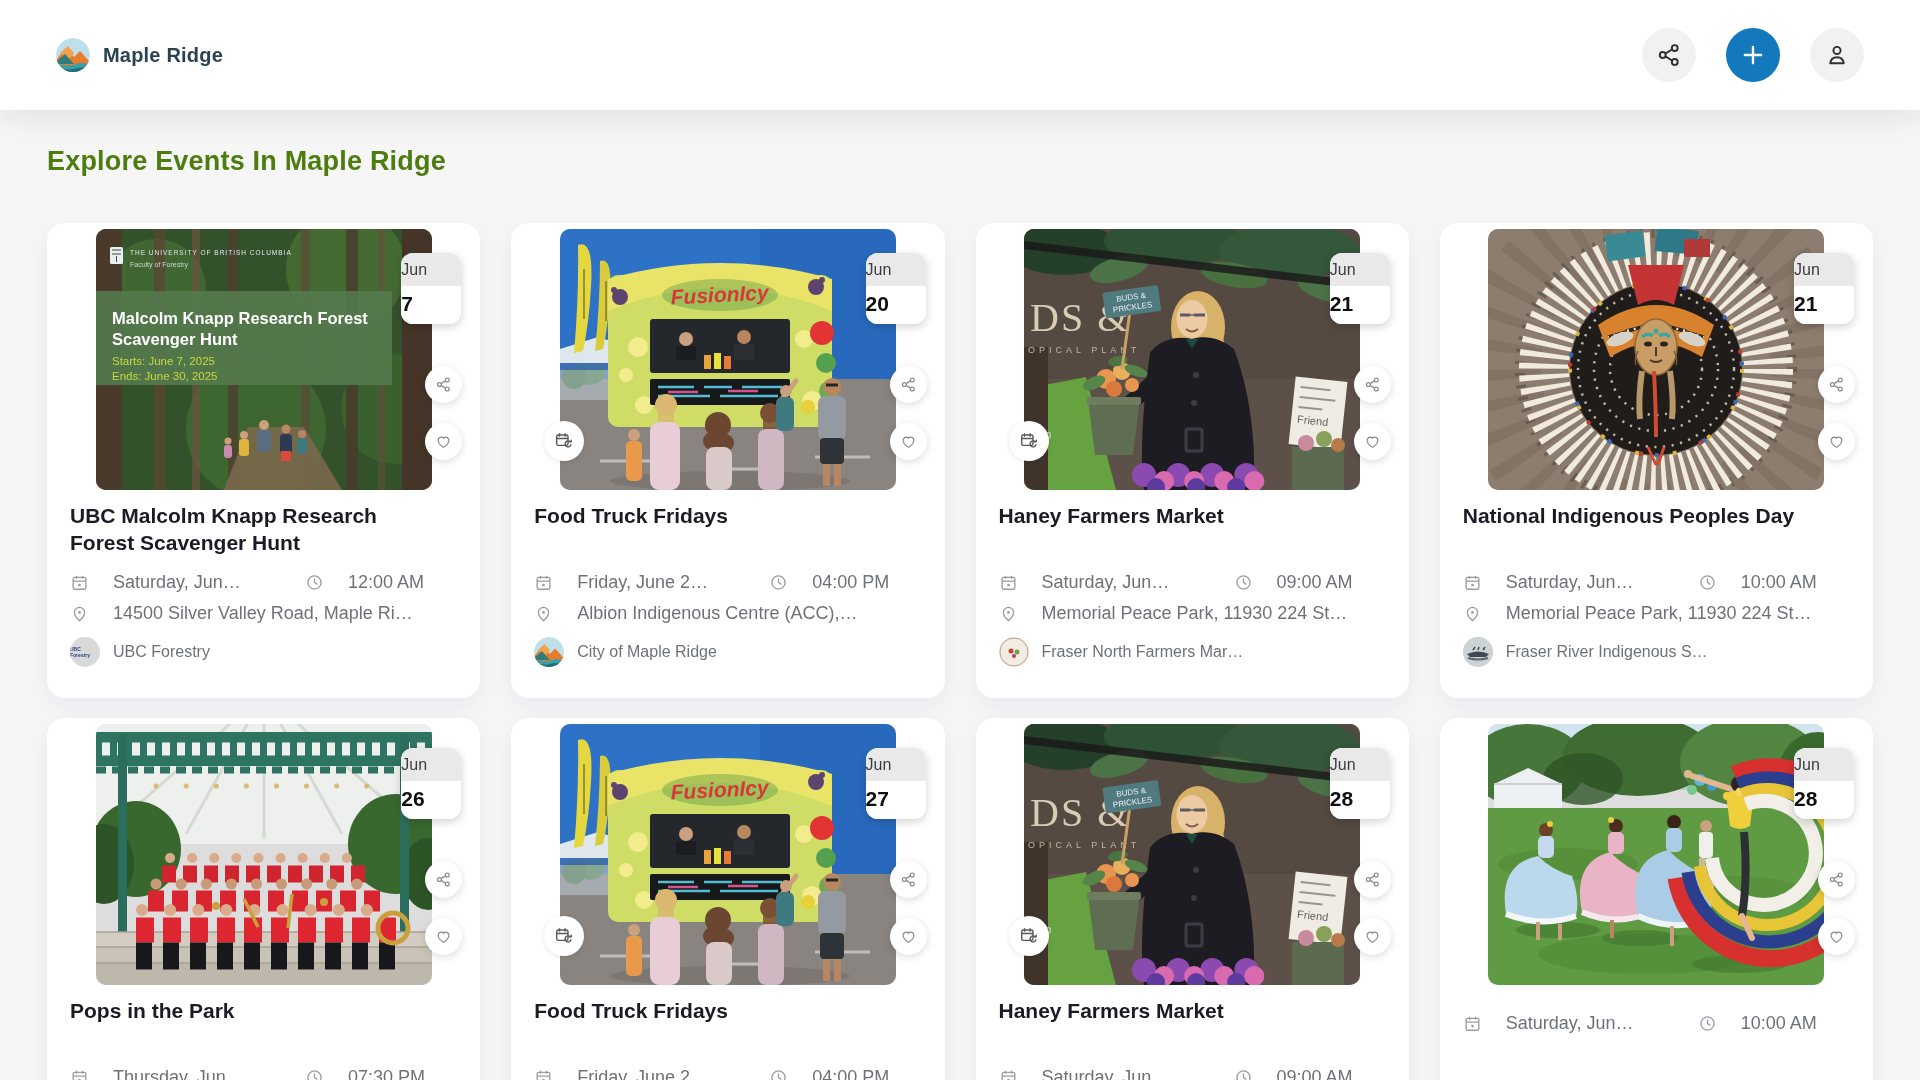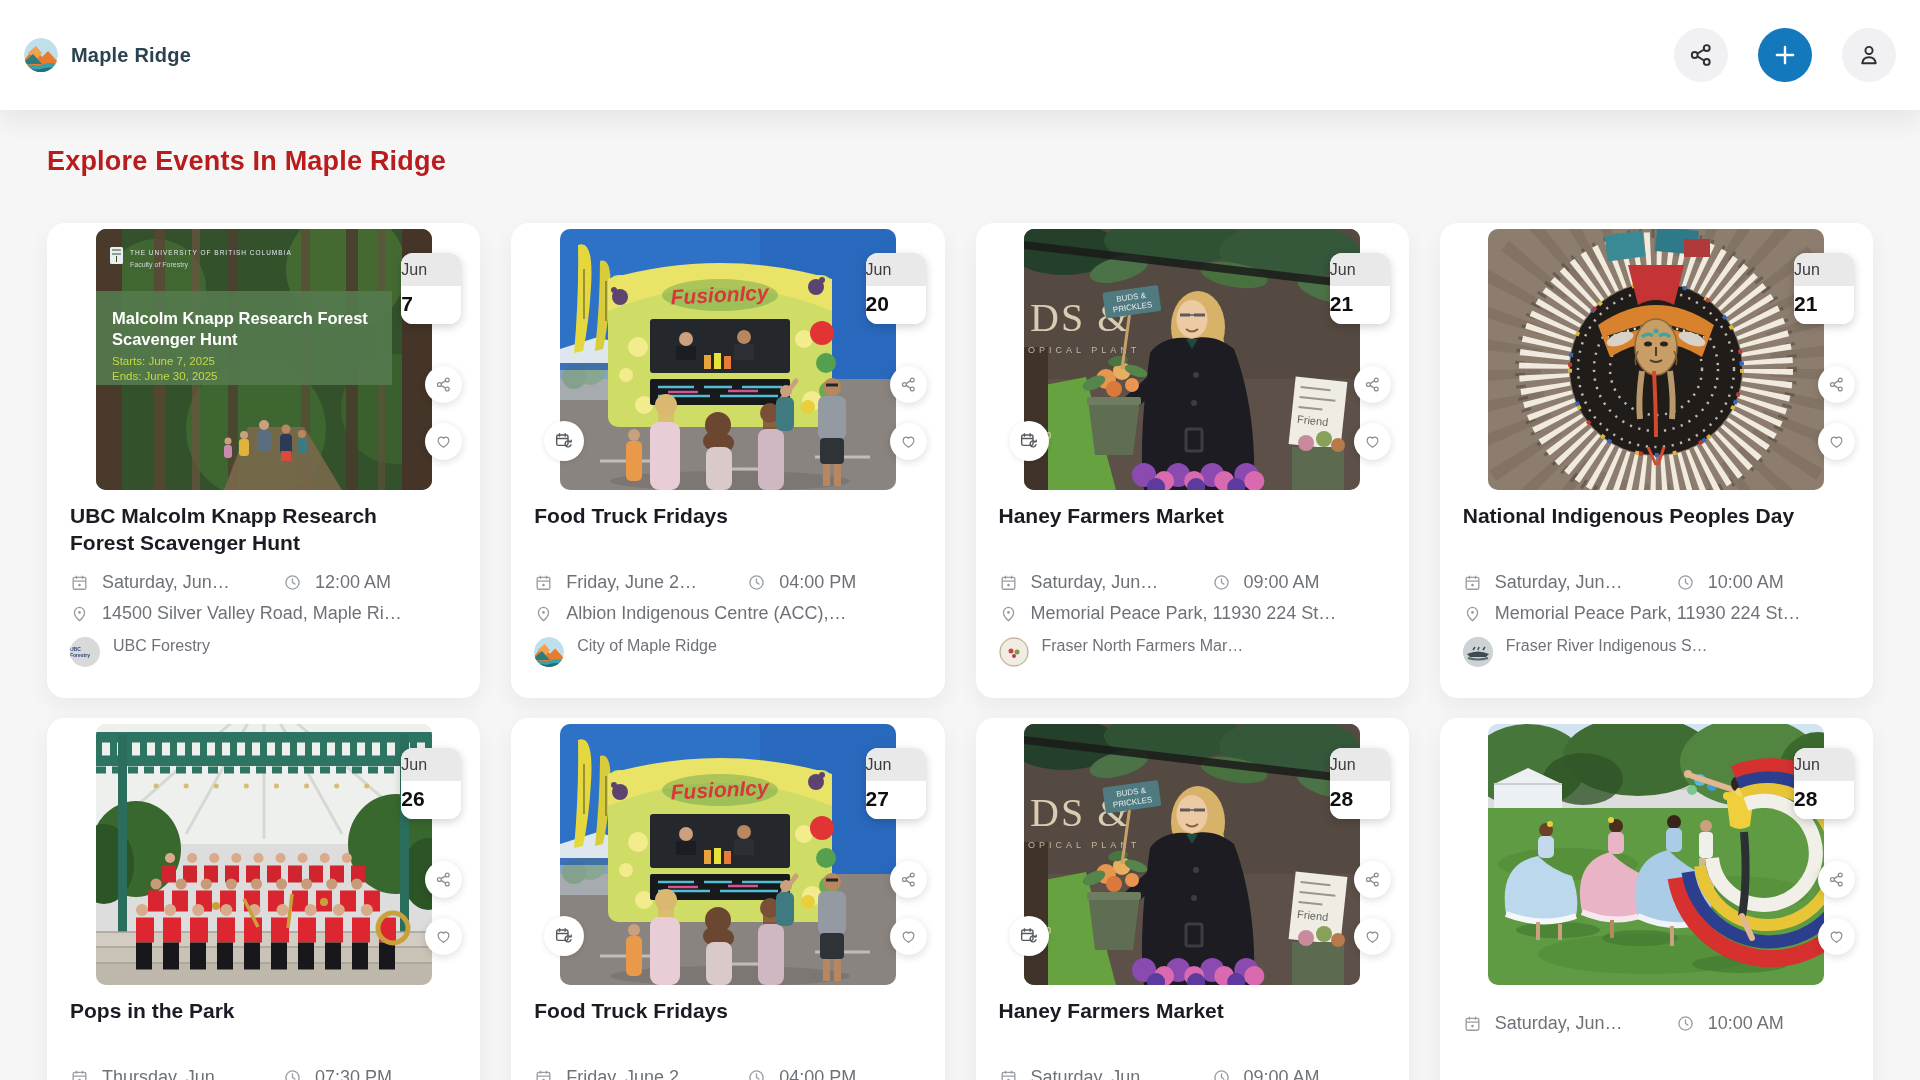--- a/index.html
+++ b/index.html
@@ -7,38 +7,38 @@
   body {
     font-family: "Liberation Sans", sans-serif;
     background:#f6f6f7;
     color:#17171f;
   }
   
   .header {
     position:relative; z-index:10;
     height:110px; background:#ffffff;
     display:flex; 
-    padding:0 24px;
+    padding:0 56px;
     box-shadow:0 10px 26px rgba(30,30,40,.08);
   }
   .brand { display:flex; align-items:center; gap:13px; cursor:pointer; }
   .brand-logo { width:34px; height:34px; border-radius:50%; overflow:hidden; display:block; }
   .brand-name { font-size:20px; font-weight:800; color:#2b4350; letter-spacing:.2px; }
   .header-actions { margin-left:auto; display:flex; align-items:center; gap:30px; }
   .hbtn {
     width:54px; height:54px; border-radius:50%;
     background:#f1f1f3; border:none; cursor:pointer;
     display:flex; align-items:center; justify-content:center;
     color:#2f2f34;
   }
   .hbtn svg { width:26px; height:26px; }
   .hbtn.primary { background:#1478bd; color:#fff; }
   
   .main { padding:36px 47px 0; }
-  .page-title { font-size:27px; font-weight:700; color:#b91c1c; letter-spacing:.2px; margin-bottom:46px; }
+  .page-title { font-size:27px; font-weight:700; color:#4d7c0f; letter-spacing:.2px; margin-bottom:46px; }
   .grid {
     display:grid; grid-template-columns:repeat(4,1fr);
     column-gap:31px; row-gap:20px;
   }
   
   .card {
     position:relative; background:#fff; border-radius:18px;
     height:475px; box-shadow:0 8px 22px rgba(40,40,60,.06);
     cursor:pointer;
   }
@@ -61,27 +61,27 @@
     display:flex; align-items:center; justify-content:center;
     box-shadow:0 2px 8px rgba(0,0,0,.14);
   }
   .round-btn svg { width:17px; height:17px; }
   .btn-share { top:143px; right:18px; }
   .btn-heart { top:200px; right:18px; }
   .btn-repeat { top:198px; left:33px; width:40px; height:40px; color:#55585c; box-shadow:0 1px 5px rgba(0,0,0,.10); }
   .btn-repeat svg { width:20px; height:20px; }
   .card-body { padding:12px 40px 0 23px; }
   .event-title { font-size:21px; line-height:27px; font-weight:700; color:#1b1b24; min-height:54px; }
-  .meta-row { display:flex; align-items:center; gap:13px; margin-top:16px; color:#6e7278; font-size:18px; }
+  .meta-row { display:flex; align-items:center; gap:24px; margin-top:16px; color:#6e7278; font-size:18px; }
   .meta-row .micon { color:#989da4; flex:none; display:flex; }
   .meta-row .micon svg { width:19px; height:19px; }
   .meta-date { width:168px; overflow:hidden; white-space:nowrap; }
   .meta-text { white-space:nowrap; overflow:hidden; }
   .loc-row { margin-top:10px; }
-  .org-row { display:flex; align-items:flex-start; gap:13px; margin-top:13px; color:#6e7278; font-size:16px; }
+  .org-row { display:flex; align-items:center; gap:13px; margin-top:13px; color:#6e7278; font-size:16px; }
   .avatar { width:30px; height:30px; border-radius:50%; overflow:hidden; flex:none; display:flex; align-items:center; justify-content:center; }
   .avatar svg { width:30px; height:30px; }
   .av-gray { background:#d9d9d9; }
   .av-gray .av-txt { font-size:5px; color:#27417a; font-weight:700; }
   .av-cream { background:#ece5da; }
   .av-slate { background:#cfd4d6; }
 </style>
 </head>
 <body>
 

